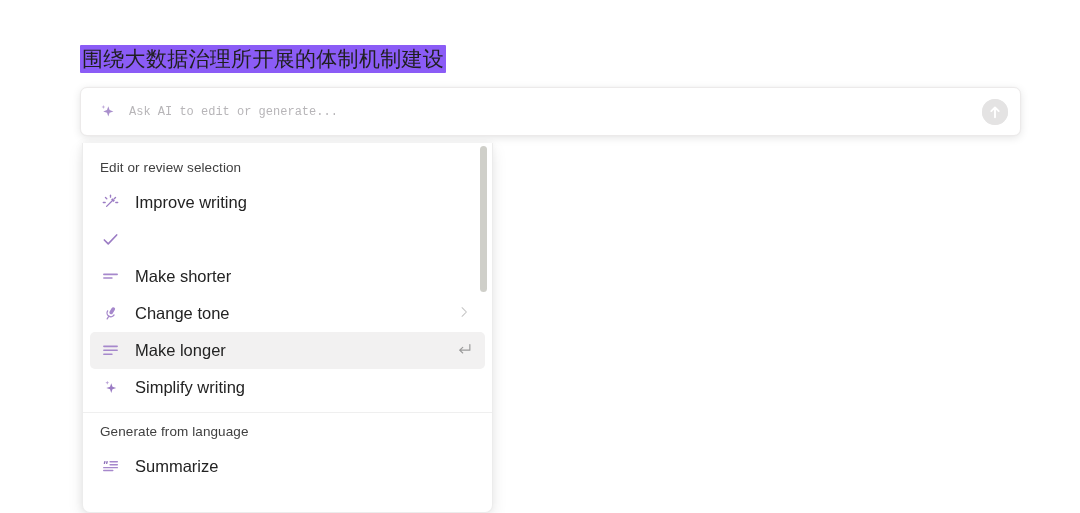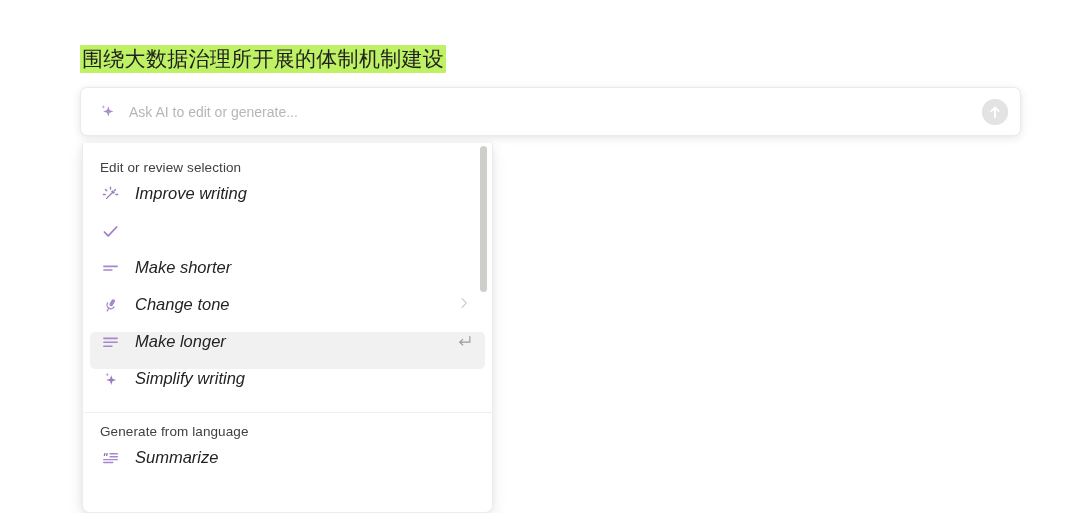--- a/index.html
+++ b/index.html
@@ -16,21 +16,21 @@
   .doc-text {
     position: absolute;
     left: 80px; top: 43px;
     font-size: 21px;
     line-height: 32px;
     color: #1f1f1f;
     letter-spacing: 0.3px;
     white-space: nowrap;
   }
   .doc-text .sel {
-    background: #bef264;
+    background: #8b5cf6;
     padding: 2px 2px 3px 2px;
     border-radius: 1px;
   }
 
   
   .ai-bar {
     position: absolute;
     left: 80px; top: 87px;
     width: 941px; height: 49px;
     background: #ffffff;
@@ -38,22 +38,22 @@
     border-radius: 7px;
     box-shadow: 0 2px 9px rgba(0,0,0,0.10), 0 0 0 0.5px rgba(0,0,0,0.015);
     display: flex;
     align-items: center;
     padding: 0 12px 0 16px;
   }
   .ai-spark { width: 20px; height: 20px; flex: 0 0 20px; margin-right: 12px; opacity: .85; }
   .ai-input {
     flex: 1 1 auto;
     border: none; outline: none; background: transparent;
-    font-family: Liberation Sans, sans-serif;
-    font-size: 14px;
+    font-family: Liberation Mono, monospace;
+    font-size: 12px;
     color: #a16207;
     padding: 0;
     height: 100%;
   }
   .ai-input::placeholder { color: #b7b5b8; opacity: 1; }
   .ai-submit {
     flex: 0 0 26px;
     width: 26px; height: 26px;
     border-radius: 50%;
     background: #e9e8e8;
@@ -84,26 +84,26 @@
     letter-spacing: 0.1px;
   }
   .divider {
     height: 1px;
     background: #efefef;
     margin: 6px 0 2px 0;
   }
 
   .item {
     display: flex;
+    align-items: center;
     height: 37px;
     margin: 0 7px;
     padding: 0 8px 0 10px;
     border-radius: 5px;
     cursor: default;
-    font-style: italic;
   }
   .item.active { background: #f2f1f1; }
   .item .ic {
     width: 20px; height: 20px; flex: 0 0 20px;
     margin-right: 15px;
     display: flex; align-items: center; justify-content: center;
   }
   .item .lbl {
     font-size: 16.5px;
     color: #232323;

